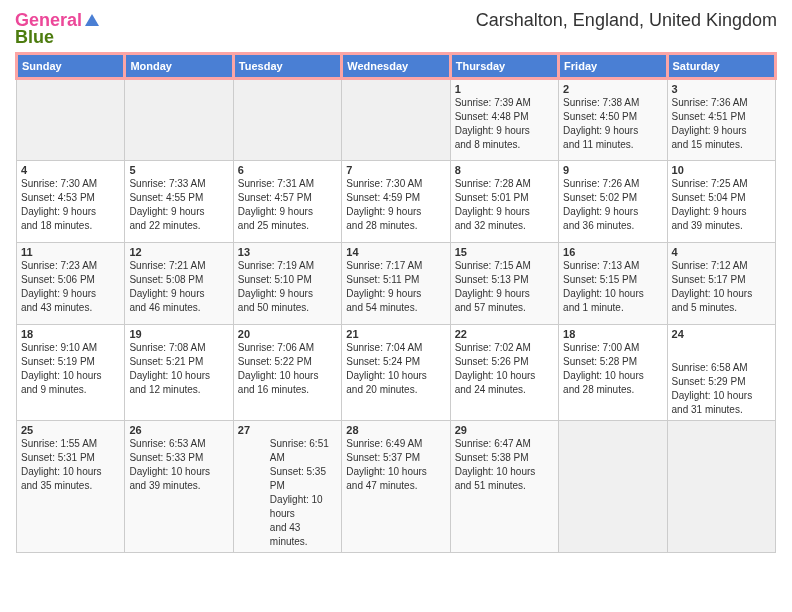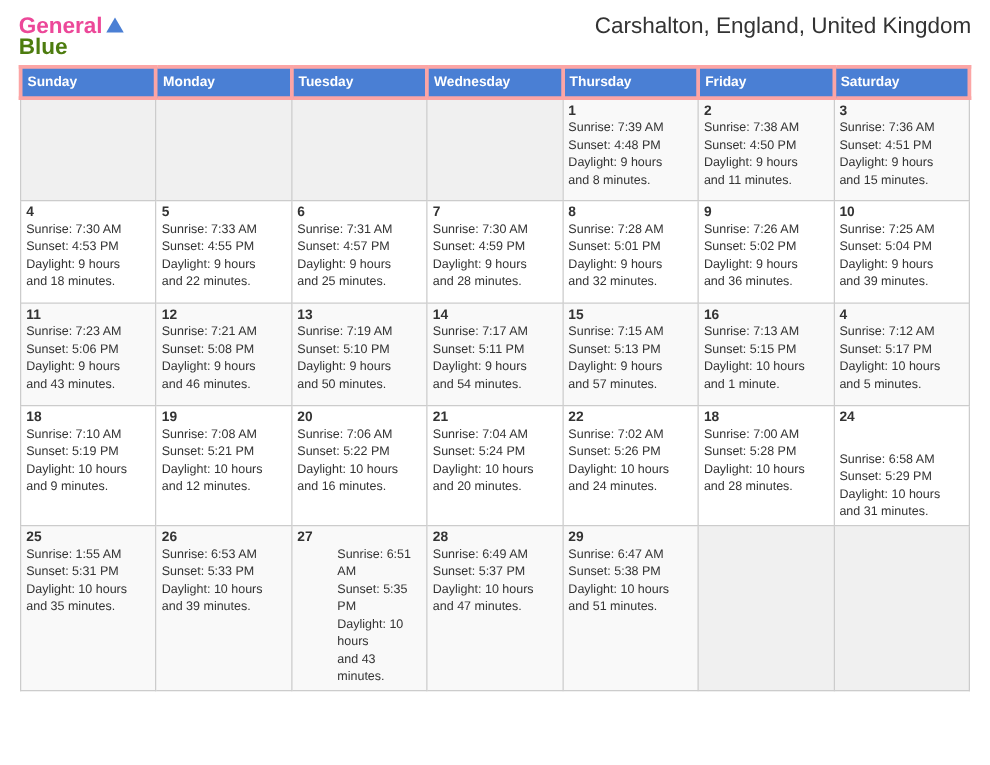--- a/index.html
+++ b/index.html
@@ -239,21 +239,21 @@
             <div class="day-num">4</div>
             <div class="day-info" style="white-space: pre-line;">Sunrise: 7:12 AM
 Sunset: 5:17 PM
 Daylight: 10 hours
 and 5 minutes.</div>
           </td>
         </tr>
         <tr>
           <td>
             <div class="day-num">18</div>
-            <div class="day-info" style="white-space: pre-line;">Sunrise: 7:10 AM
+            <div class="day-info" style="white-space: pre-line;">Sunrise: 9:10 AM
 Sunset: 5:19 PM
 Daylight: 10 hours
 and 9 minutes.</div>
           </td>
           <td>
             <div class="day-num">19</div>
             <div class="day-info" style="white-space: pre-line;">Sunrise: 7:08 AM
 Sunset: 5:21 PM
 Daylight: 10 hours
 and 12 minutes.</div>

